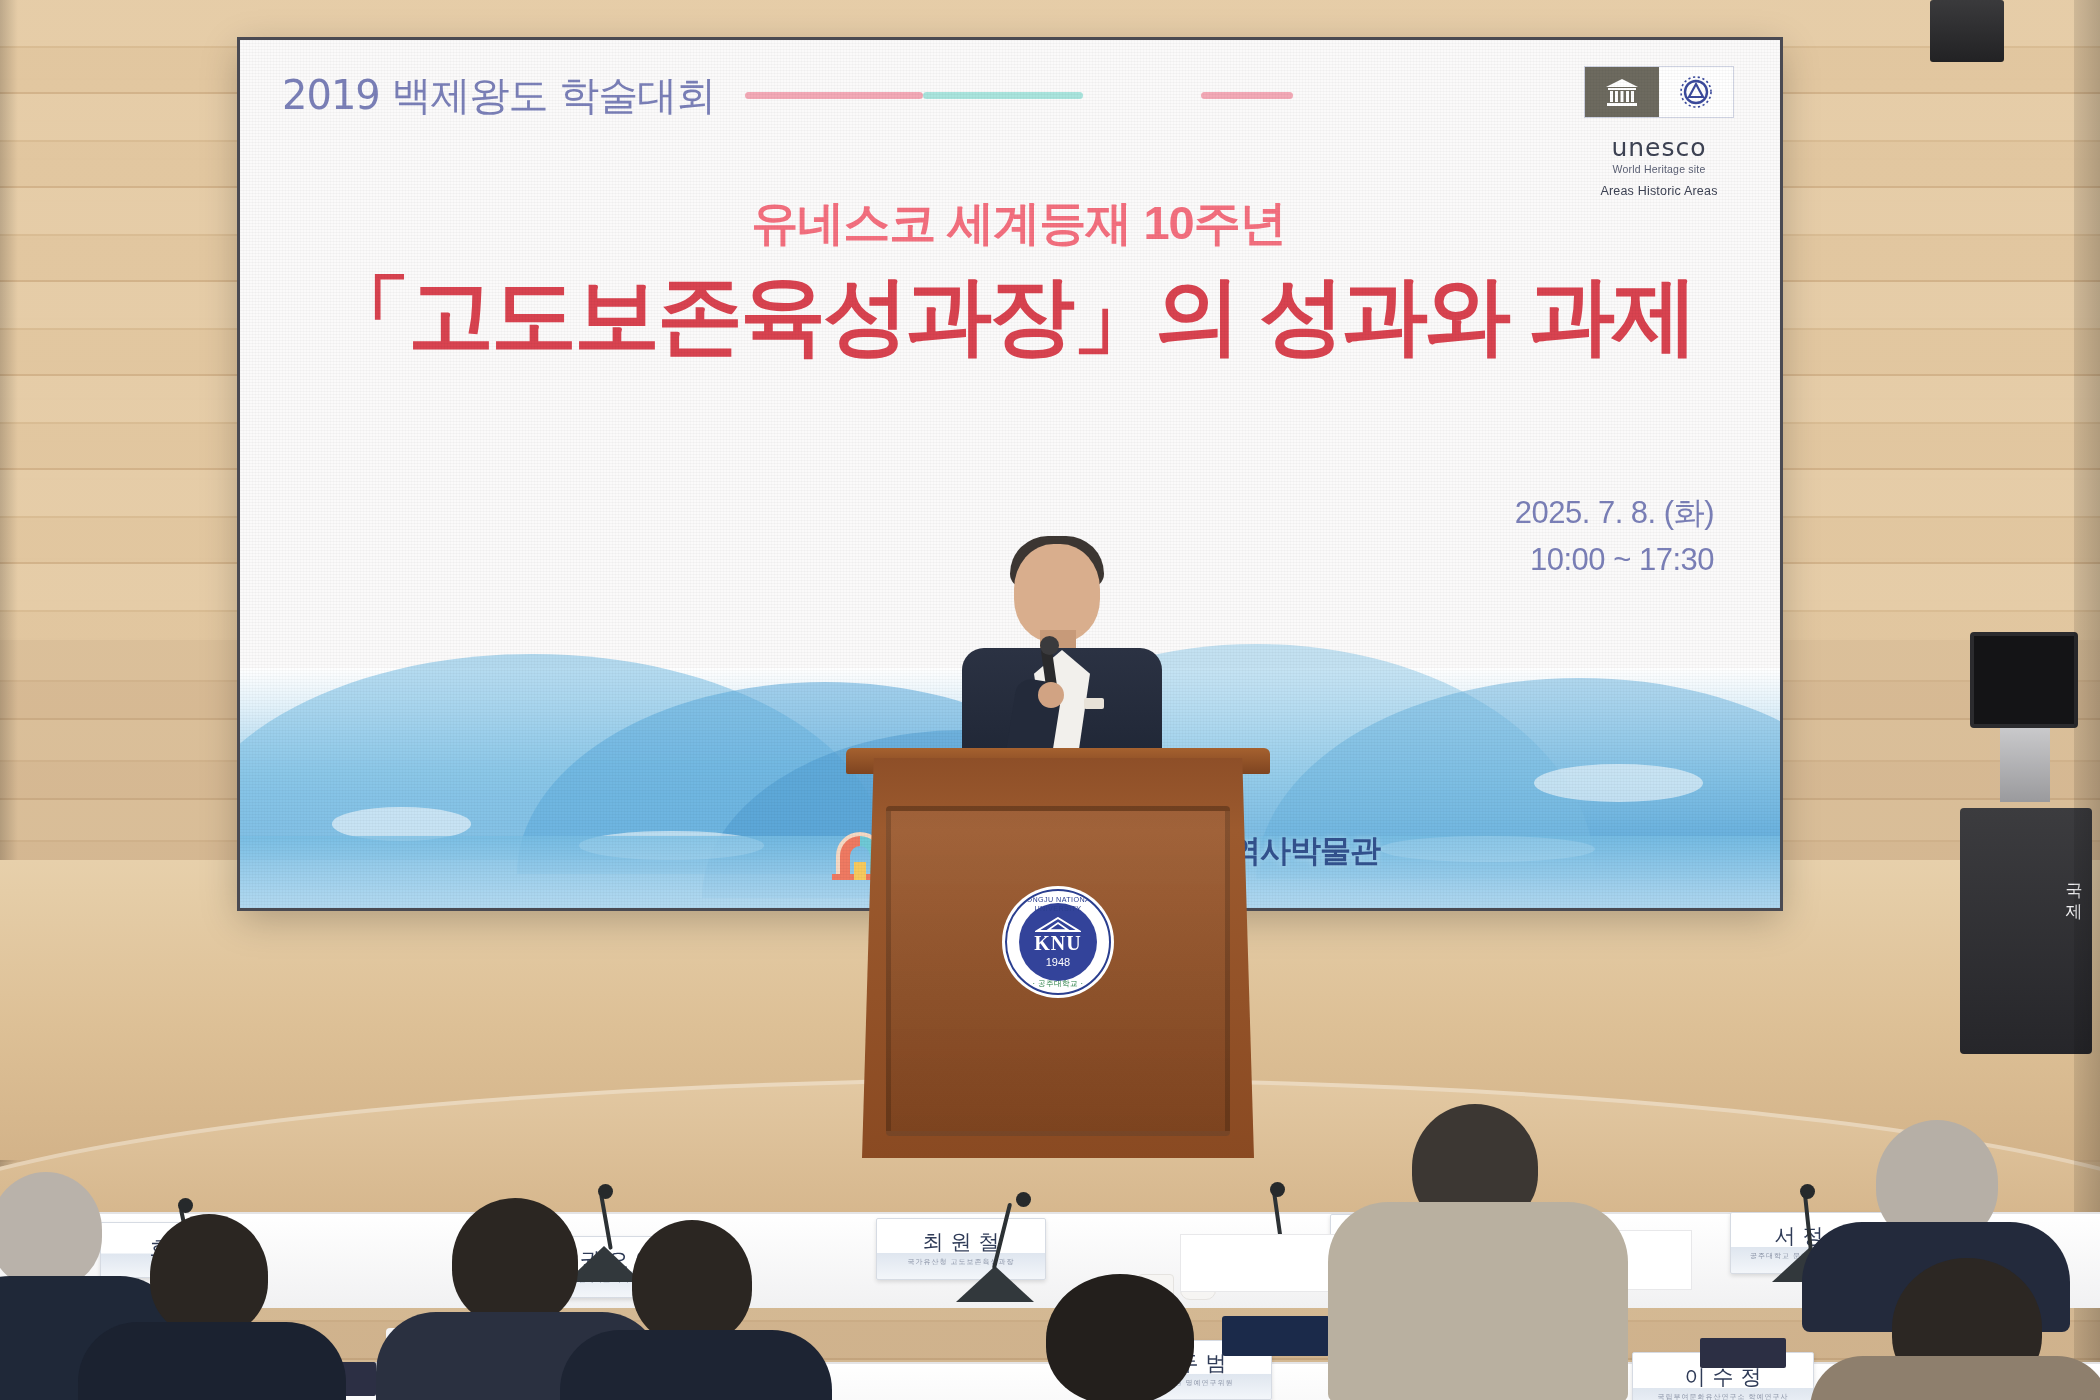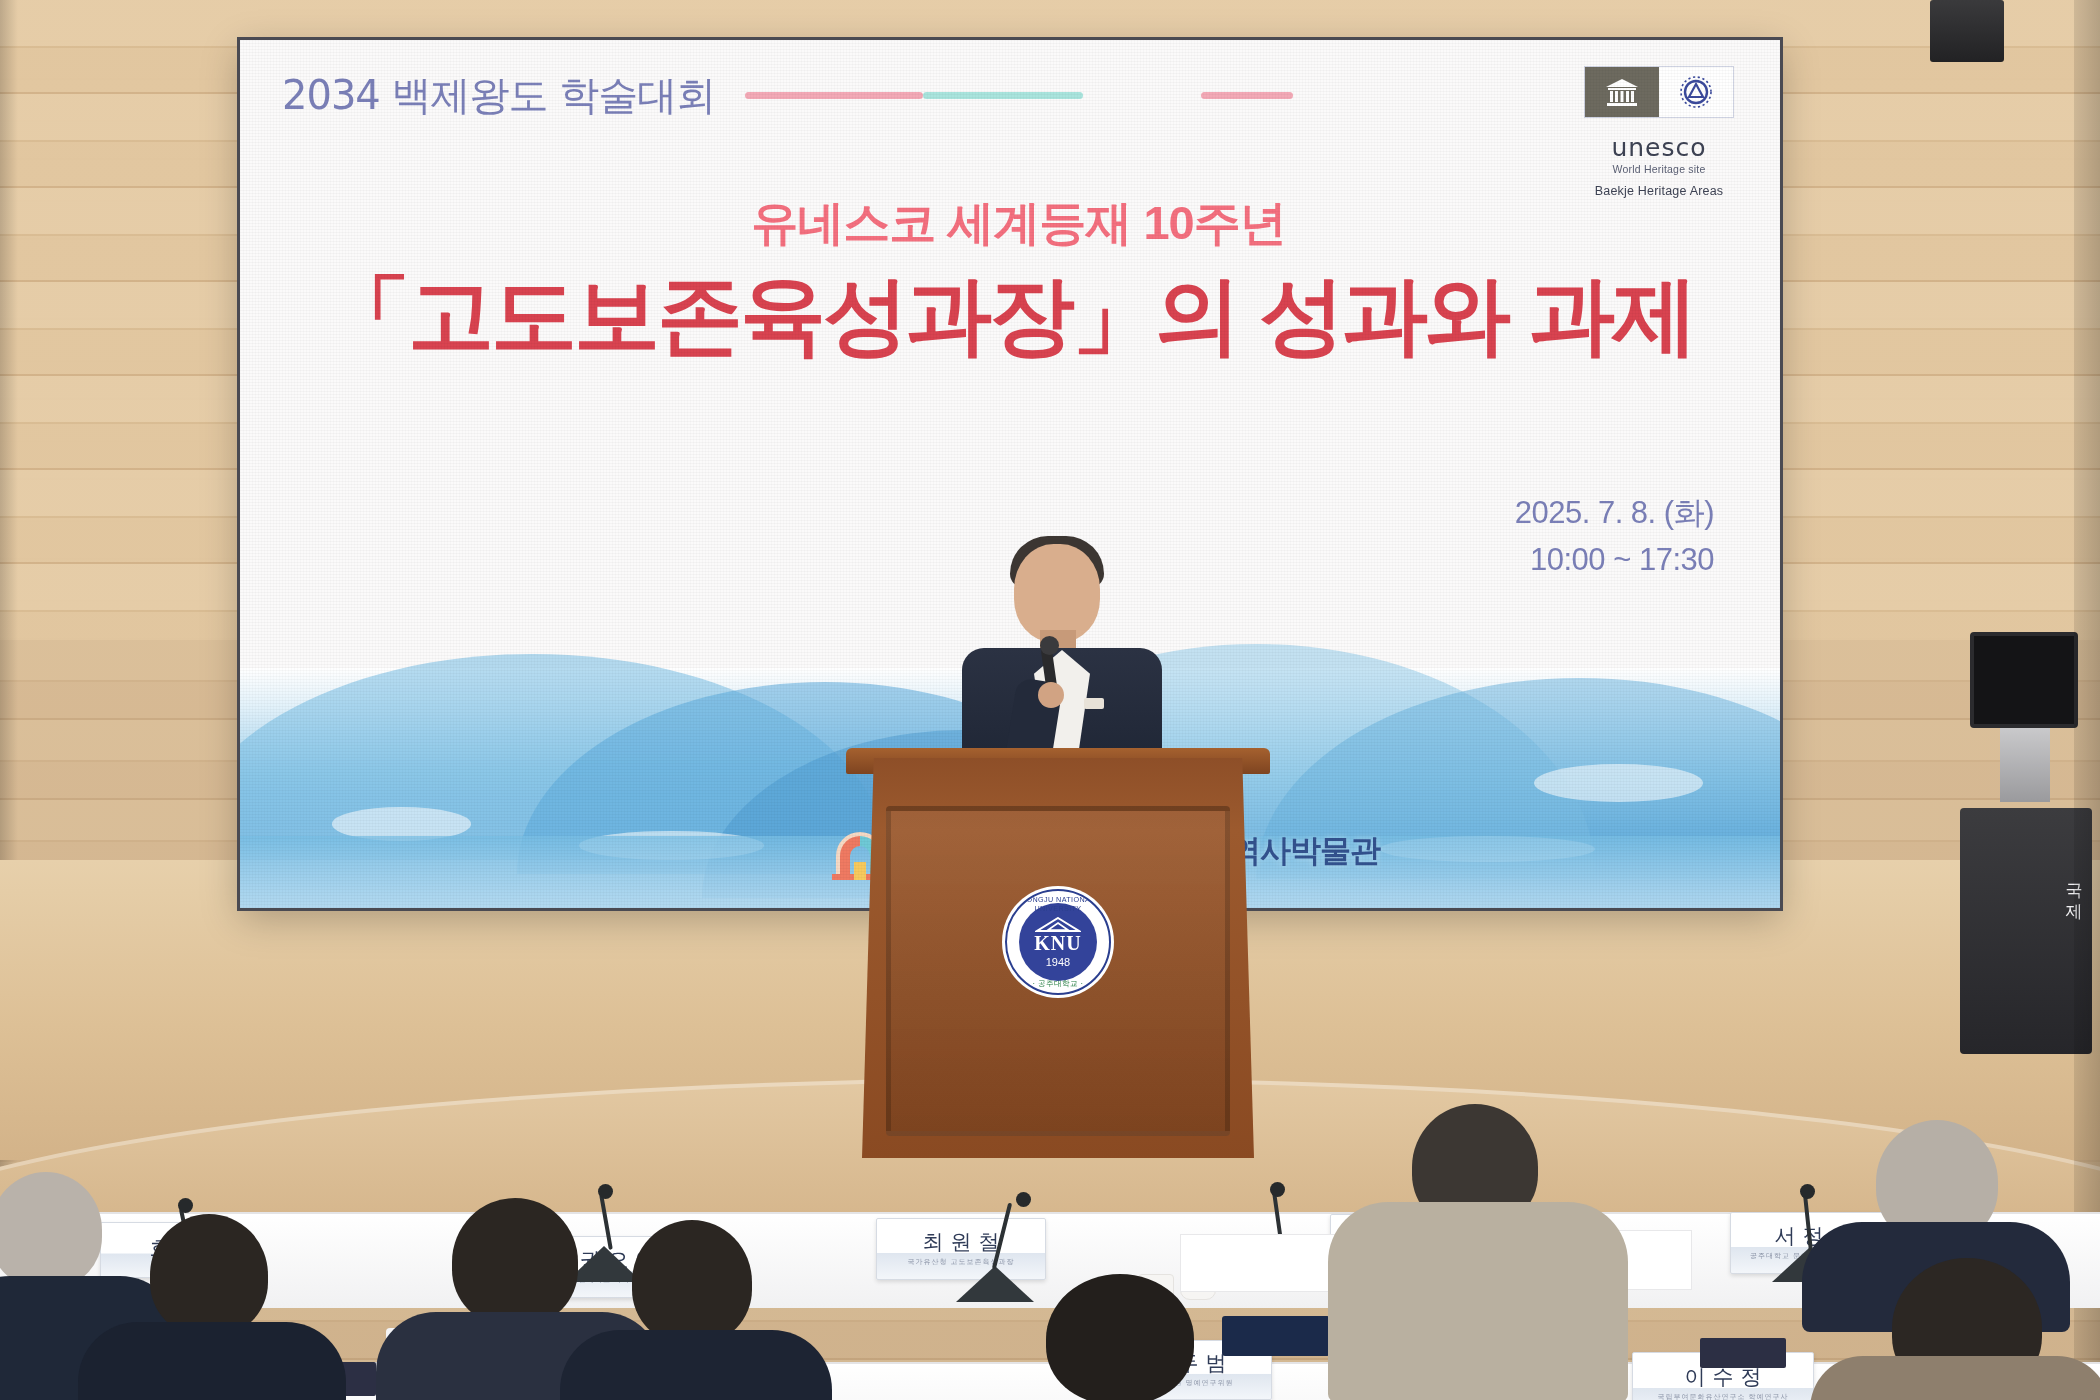--- a/index.html
+++ b/index.html
@@ -354,21 +354,21 @@
       <path d="M8 58 V34 A24 24 0 0 1 56 34 V58 H46 V34 A14 14 0 0 0 18 34 V58 Z" fill="#f6d9c4"></path>
       <path d="M12 58 V34 A20 20 0 0 1 32 14 V24 A10 10 0 0 0 22 34 V58 Z" fill="#ef7a62"></path>
       <path d="M52 58 V34 A20 20 0 0 0 32 14 V24 A10 10 0 0 1 42 34 V58 Z" fill="#6fc9d6"></path>
       <rect x="4" y="52" width="56" height="6" fill="#ef7a62"></rect>
       <rect x="26" y="40" width="12" height="18" fill="#f7c95e"></rect>
     </svg>
 
     <div id="museum-credit">주대학교역사박물관</div>
 
     <div class="slide-header">
-      <div class="slide-kicker">2034 백제왕도 학술대회</div>
+      <div class="slide-kicker">2019 백제왕도 학술대회</div>
       <div class="rule-group">
         <div class="rule pink"></div>
         <div class="rule mint"></div>
         <div class="rule gap"></div>
         <div class="rule pink2"></div>
       </div>
     </div>
 
     <div class="unesco">
       <div class="unesco-marks">
@@ -387,21 +387,21 @@
         <div class="u-emblem">
           <svg width="40" height="38" viewBox="0 0 40 38">
             <circle cx="20" cy="19" r="15" fill="none" stroke="#3b4a9c" stroke-width="1.6" stroke-dasharray="2.2 2.6"></circle>
             <path d="M9 19 a11 11 0 0 1 22 0 a11 11 0 0 1 -22 0" fill="none" stroke="#3b4a9c" stroke-width="2.4"></path>
             <path d="M13 24 L20 11 L27 24 Z" fill="none" stroke="#3b4a9c" stroke-width="2.2"></path>
           </svg>
         </div>
       </div>
       <div class="unesco-word">unesco</div>
       <div class="unesco-sub">World Heritage site</div>
-      <div class="unesco-site">Baekje Heritage Areas</div>
+      <div class="unesco-site">Areas Historic Areas</div>
     </div>
 
     <div class="slide-sub">유네스코 세계등재 10주년</div>
     <div class="slide-title">「고도보존육성과장」의 성과와 과제</div>
 
     <div class="slide-meta">
       <div>2025. 7. 8. (화)</div>
       <div>10:00 ~ 17:30</div>
     </div>
   </div>

